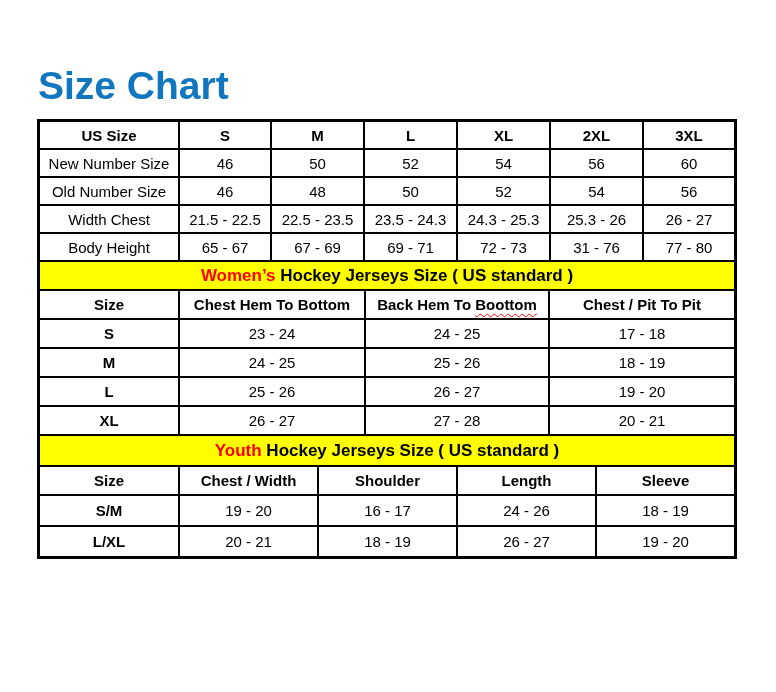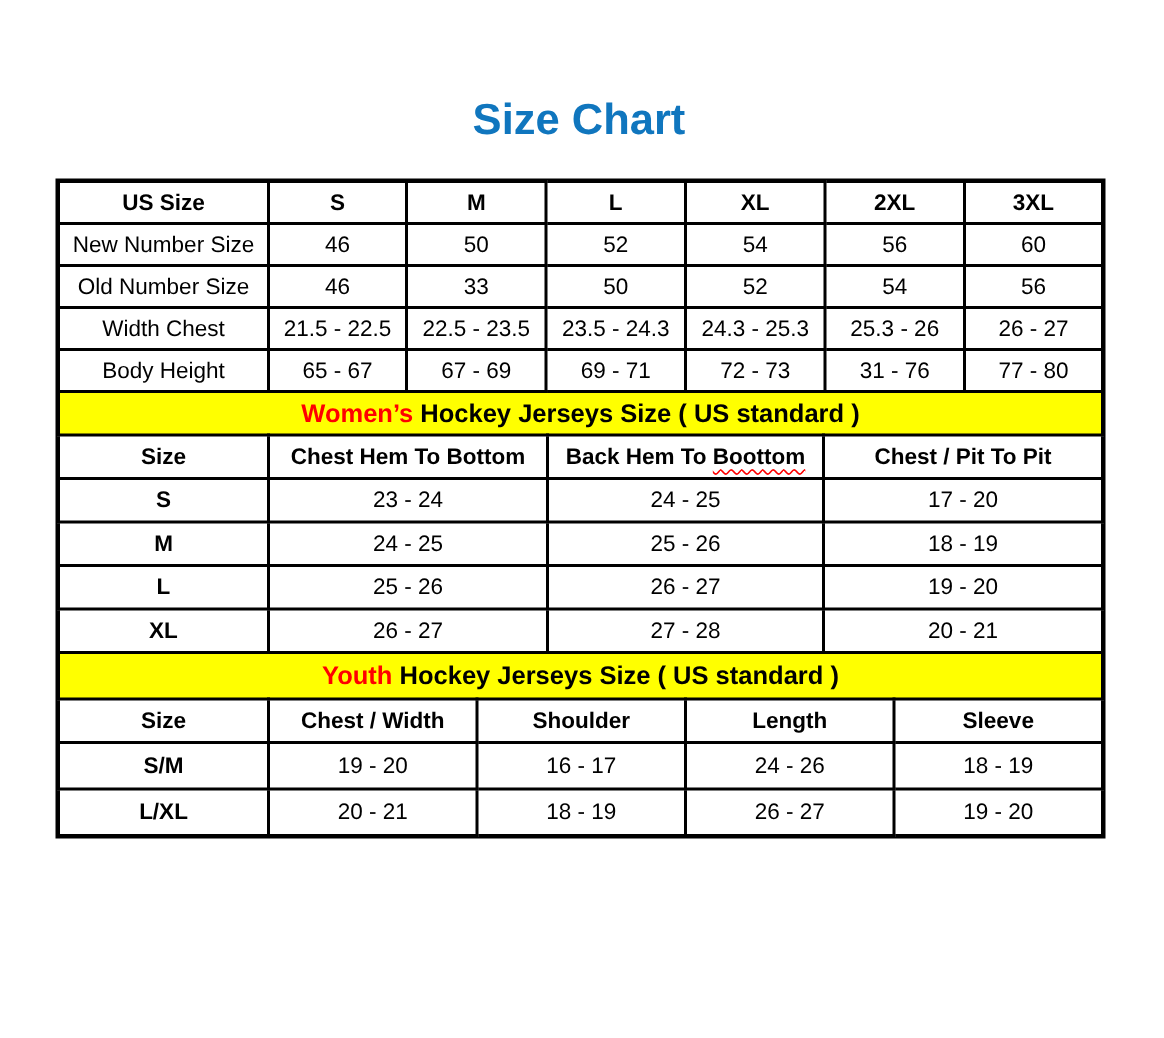--- a/index.html
+++ b/index.html
@@ -7,22 +7,21 @@
     width: 776px; height: 692px;
     background: #ffffff;
     font-family: "Liberation Sans", sans-serif;
     color: #000000;
   }
   .sheet { position: relative; width: 776px; height: 692px; overflow: hidden; }
   .title {
     position: absolute;
     top: 64px; left: 38px; width: 696px;
     margin: 0;
-    text-align: center;
-    font-size: 29px;
+    font-size: 39px;
     font-weight: bold;
     color: var(--accent-blue, #1076BE);
   }
   .chart-wrap {
     position: absolute;
     top: 119px; left: 37px;
     width: 698px;
     border: 1px solid var(--border-black, #000000);
   }
   table.tbl {
@@ -98,21 +97,21 @@
         <td>46</td>
         <td>50</td>
         <td>52</td>
         <td>54</td>
         <td>56</td>
         <td>60</td>
       </tr>
       <tr>
         <td class="row-label">Old Number Size</td>
         <td>46</td>
-        <td>33</td>
+        <td>48</td>
         <td>50</td>
         <td>52</td>
         <td>54</td>
         <td>56</td>
       </tr>
       <tr>
         <td class="row-label">Width Chest</td>
         <td>21.5 - 22.5</td>
         <td>22.5 - 23.5</td>
         <td>23.5 - 24.3</td>
@@ -146,21 +145,21 @@
       <tr class="head-row">
         <th>Size</th>
         <th>Chest Hem To Bottom</th>
         <th><span>Back Hem To </span><span class="squiggle">Boottom</span></th>
         <th>Chest / Pit To Pit</th>
       </tr>
       <tr>
         <td class="row-label">S</td>
         <td>23 - 24</td>
         <td>24 - 25</td>
-        <td>17 - 20</td>
+        <td>17 - 18</td>
       </tr>
       <tr>
         <td class="row-label">M</td>
         <td>24 - 25</td>
         <td>25 - 26</td>
         <td>18 - 19</td>
       </tr>
       <tr>
         <td class="row-label">L</td>
         <td>25 - 26</td>

